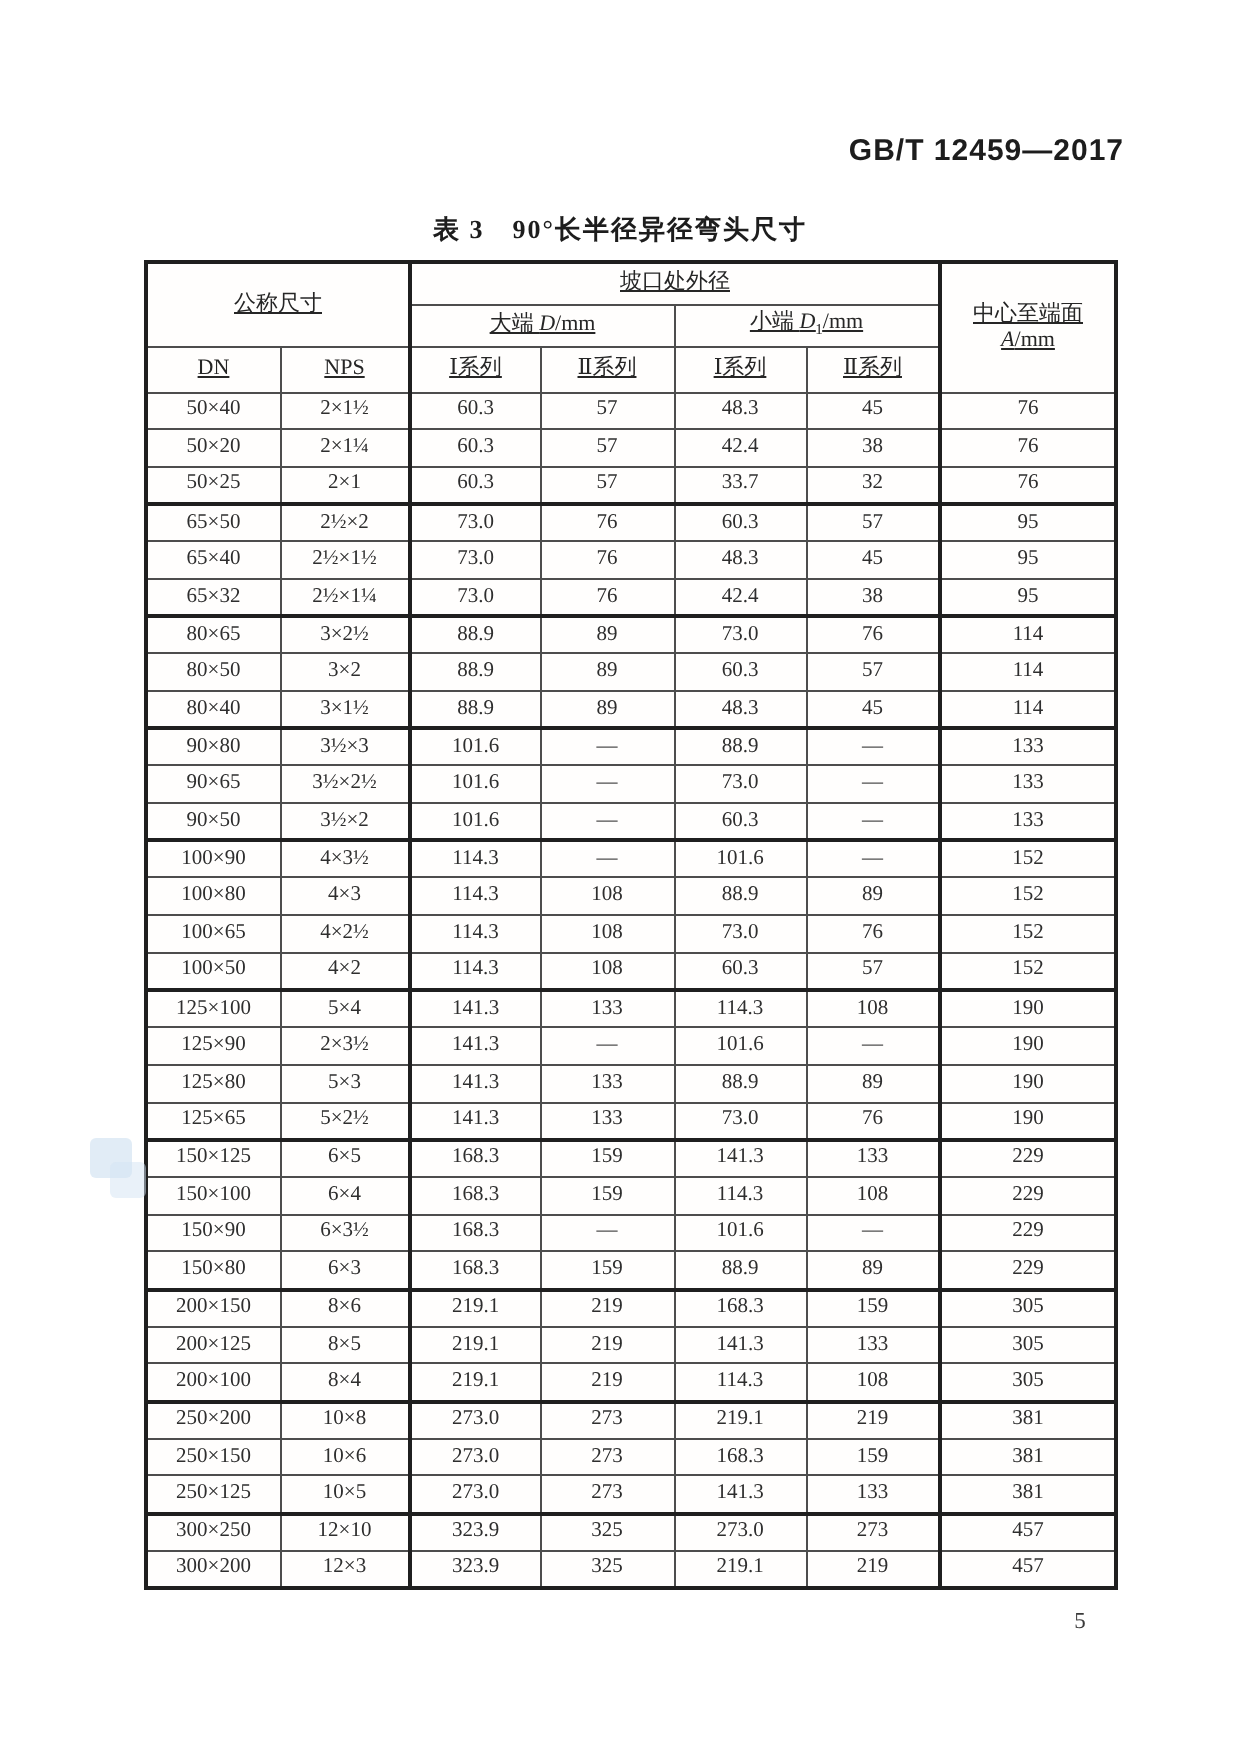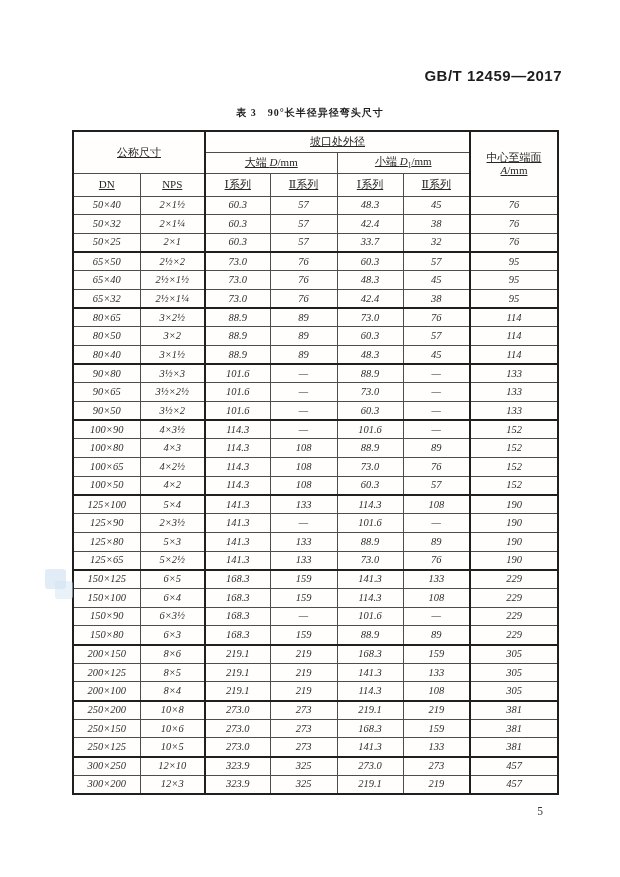--- a/index.html
+++ b/index.html
@@ -12,21 +12,21 @@
     overflow:hidden;
   }
   .doc-ref{
     position:absolute;top:67px;right:58px;
     font-family:"Liberation Sans","DejaVu Sans",sans-serif;
     font-weight:bold;font-size:15px;color:#1d1d1d;
     letter-spacing:0.5px;
   }
   .table-title{
     position:absolute;top:106px;left:0;width:620px;
-    text-align:center;font-weight:bold;font-size:10px;color:#1d1d1d;
+    text-align:center;font-weight:bold;font-size:13px;color:#1d1d1d;
     letter-spacing:1px;
   }
   table.dim-table{
     position:absolute;left:72px;top:130px;
     width:485px;height:664px;
     border-collapse:collapse;table-layout:fixed;
     border:2px solid #1f1f1f;
     background:#fffefd;
   }
   .dim-table th,.dim-table td{
@@ -34,21 +34,21 @@
     text-align:center;vertical-align:middle;
     padding:0 2px;
     font-size:10.5px;font-weight:normal;color:#2e2e2e;
     line-height:1.15;
     overflow:hidden;white-space:nowrap;
   }
   .dim-table thead th{font-size:11px;color:#262626;text-decoration:underline;}
   .dim-table thead tr.h1{height:21px;}
   .dim-table thead tr.h2{height:21px;margin-left:40px;}
   .dim-table thead tr.h3{height:23px;}
-  .dim-table tbody tr{height:18.7px;font-style:italic;}
+  .dim-table tbody tr{height:18.7px;}
   .dim-table .seam-left{border-left:2px solid #1f1f1f;}
   .dim-table tbody td:nth-child(3),
   .dim-table tbody td:nth-child(7){border-left:2px solid #1f1f1f;}
   .dim-table tbody tr.group-start td{border-top:2px solid #1f1f1f;}
   .dim-table .var{font-style:italic;}
   .dim-table sub{font-size:7.5px;}
   .page-number{
     position:absolute;left:530px;top:805px;width:20px;
     text-align:center;font-size:11.5px;color:#3a3a3a;
   }
@@ -112,21 +112,21 @@
       <tr>
         <td>50×40</td>
         <td>2×1½</td>
         <td>60.3</td>
         <td>57</td>
         <td>48.3</td>
         <td>45</td>
         <td>76</td>
       </tr>
       <tr>
-        <td>50×32</td>
+        <td>50×20</td>
         <td>2×1¼</td>
         <td>60.3</td>
         <td>57</td>
         <td>42.4</td>
         <td>38</td>
         <td>76</td>
       </tr>
       <tr>
         <td>50×25</td>
         <td>2×1</td>

